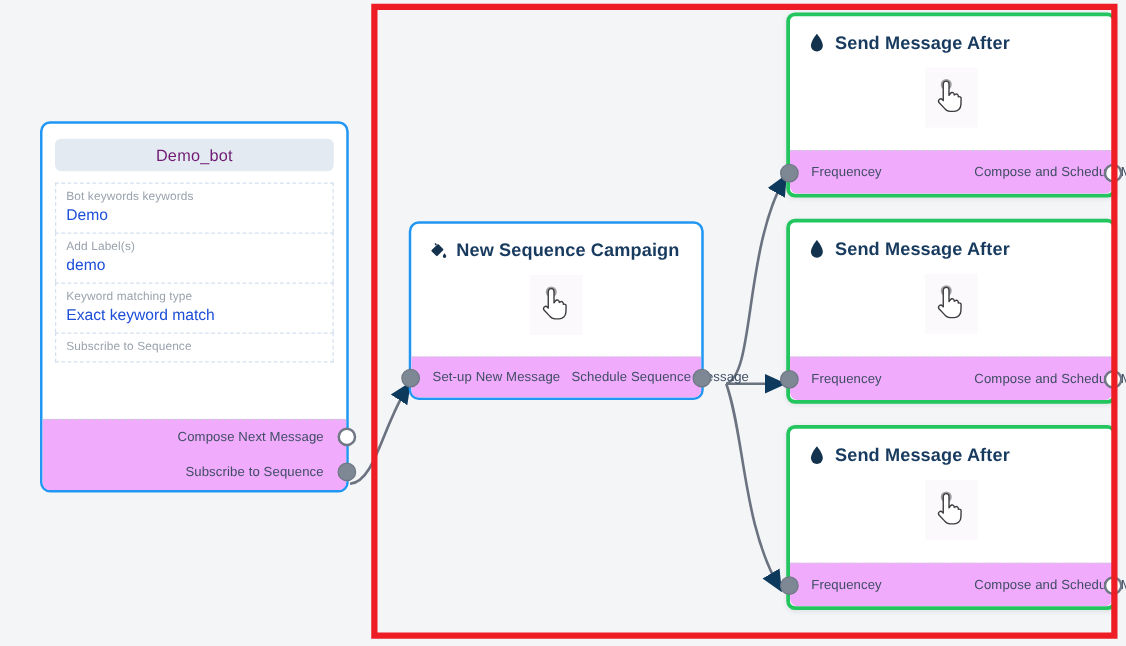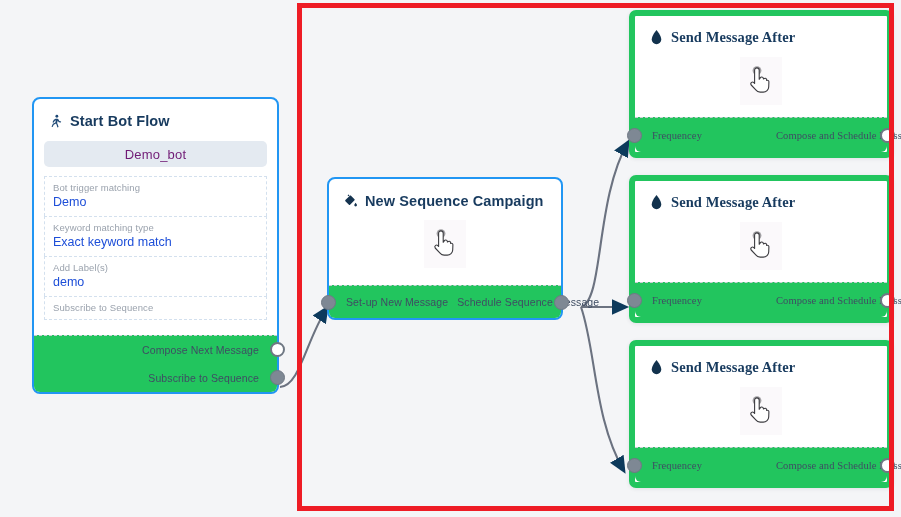--- a/index.html
+++ b/index.html
@@ -18,38 +18,38 @@
     border:5px solid #ee1c25;box-sizing:border-box;pointer-events:none;
     z-index:30;
   }
 
   
   #edges{position:absolute;left:0;top:0;width:901px;height:517px;z-index:5;pointer-events:none;}
 
   
   .node{position:absolute;background:#ffffff;border-radius:7px;z-index:10;box-sizing:border-box;}
   .node.selected{border:2px solid #2196f3;box-shadow:0 0 0 0 rgba(0,0,0,0);}
-  .node.plain{border:6px solid #22c55e;box-shadow:0 1px 4px rgba(17,30,60,.09);font-family:Liberation Serif, serif;}
+  .node.plain{border:3px solid #22c55e;box-shadow:0 1px 4px rgba(17,30,60,.09);}
 
   .node-title{
     display:flex;align-items:center;gap:7px;
     color:#173a5e;font-size:14.5px;font-weight:600;
     padding:13px 0 0 14px;letter-spacing:.1px;white-space:nowrap;
   }
   .node-title .ico{display:inline-flex;align-items:center;justify-content:center;width:15px;height:17px;flex:none;}
 
   
   .hand-area{display:flex;align-items:center;justify-content:center;}
   .hand-box{width:42px;height:48px;background:#fbf9fb;display:flex;align-items:center;justify-content:center;}
 
   
   .node-footer{
     position:absolute;left:0;right:0;bottom:0;
     border-top:1px dashed #c9cdd4;
-    background:#22c55e;border-radius:0 0 6px 6px;
+    background:#f0abfc;border-radius:0 0 6px 6px;
   }
   .port-row{display:flex;align-items:center;height:28px;position:relative;}
   .port-label{font-size:10.5px;color:#3f4d63;white-space:nowrap;letter-spacing:.1px;}
 
   .port{
     position:absolute;width:15px;height:15px;border-radius:50%;box-sizing:border-box;z-index:20;
   }
   .port.filled{background:#7e8894;border:1px solid #6f7884;}
   .port.hollow{background:#ffffff;border:2px solid #6f7884;}
 
@@ -101,44 +101,35 @@
     </defs>
     <g fill="none" stroke="#6b7280" stroke-width="2.1" marker-end="url(#arrow)">
       <path d="M 280,387 C 300,386 306,340 327,308"></path>
       <path d="M 581,307 C 604,300 595,200 628,142"></path>
       <path d="M 581,307 L 626,307"></path>
       <path d="M 581,307 C 596,350 594,420 624,471"></path>
     </g>
   </svg>
 
   <div class="node selected" id="node-start">
-    <div class="node-title">
-      <span class="ico">
-        <svg width="13" height="16" viewBox="0 0 24 24" fill="#1e4976">
-          <circle cx="14.5" cy="3.2" r="2.6"></circle>
-          <path d="M13.1 7.4 8.9 9.6 6.4 14.2l2 1.1 2-3.5 2.3-1.1-1 4.1-4.6 2.5-2.4 5.1 2 .9 2-4.2 4.3-2.3 1.3 3 1.2 4.1 2.1-.6-1.1-4.1-1.5-3.6 1.1-4.4 1.8 2.9 4.1.8.4-2.1-3.2-.7-2-3.3c-.5-.8-1.4-1.1-2.2-.7z"></path>
-        </svg>
-      </span>
-      <span>Start Bot Flow</span>
-    </div>
 
     <div class="pill">Demo_bot</div>
 
     <div class="fields">
       <div class="field">
-        <div class="field-label">Bot trigger matching</div>
+        <div class="field-label">Bot keywords keywords</div>
         <div class="field-value">Demo</div>
+      </div>
+      <div class="field">
+        <div class="field-label">Add Label(s)</div>
+        <div class="field-value">demo</div>
       </div>
       <div class="field">
         <div class="field-label">Keyword matching type</div>
         <div class="field-value">Exact keyword match</div>
-      </div>
-      <div class="field">
-        <div class="field-label">Add Label(s)</div>
-        <div class="field-value">demo</div>
       </div>
       <div class="field">
         <div class="field-label">Subscribe to Sequence</div>
       </div>
     </div>
 
     <div class="node-footer">
       <div class="port-row">
         <span class="port-label">Compose Next Message</span>
         <span class="port hollow" style="right:-8px;top:6px;"></span>

